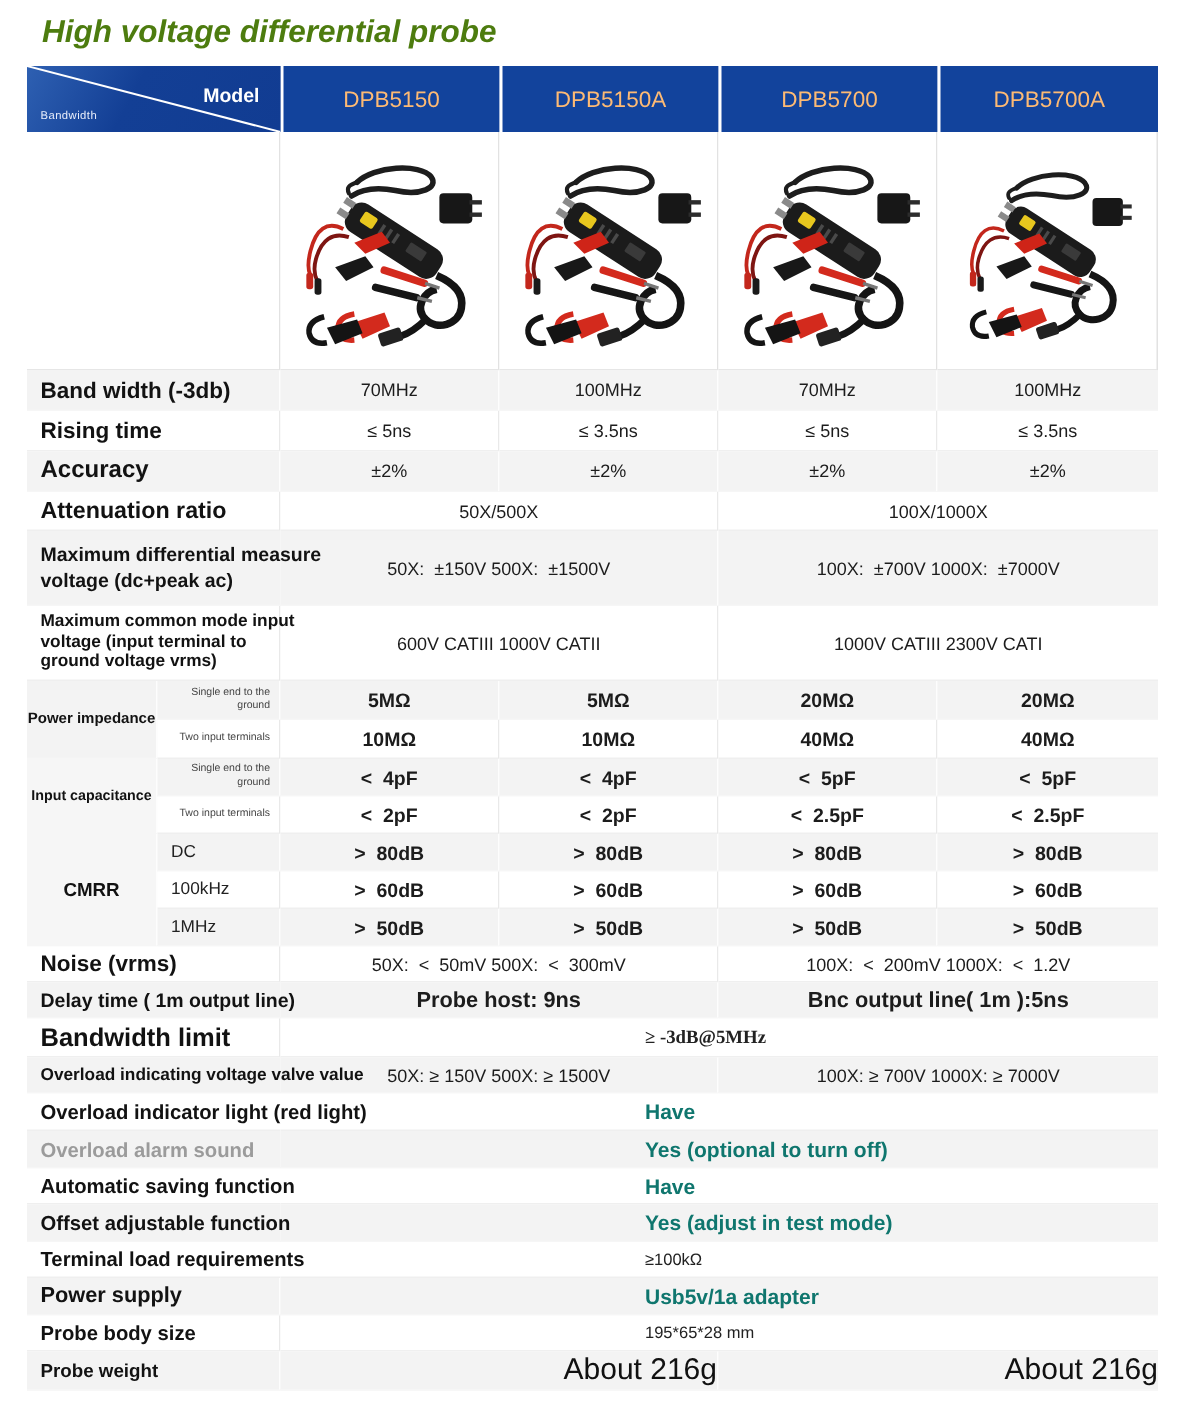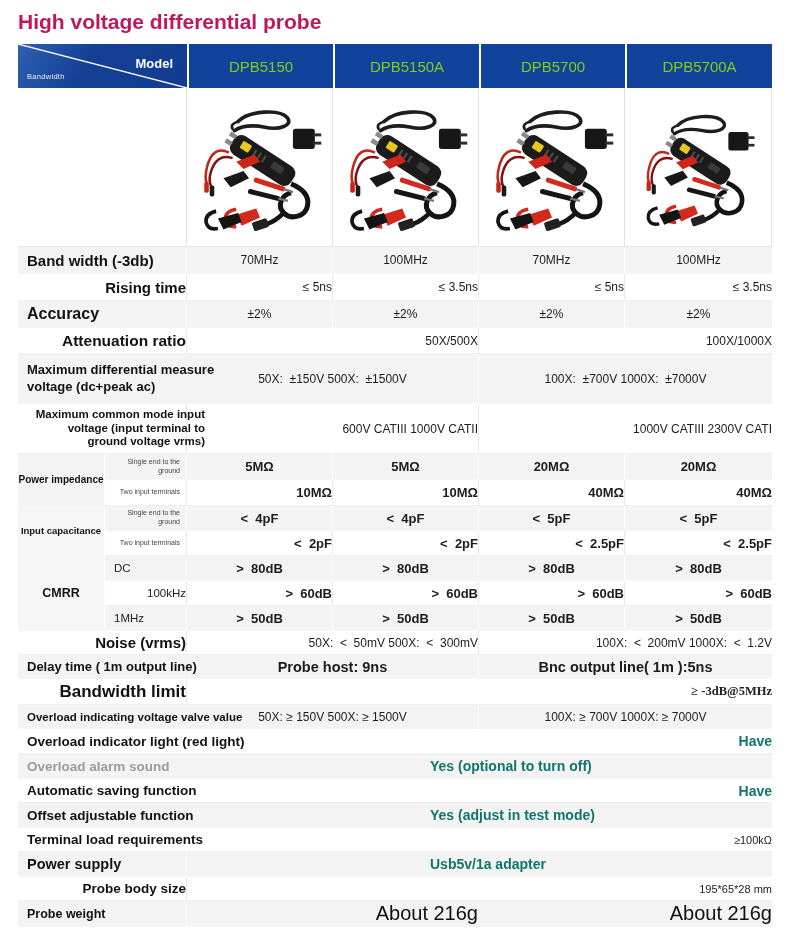--- a/index.html
+++ b/index.html
@@ -1,32 +1,32 @@
 <!DOCTYPE html>
 <html><head>
 <meta charset="utf-8">
 <style>
   html,body { margin:0; padding:0; background:#fff; }
   body { width:790px; height:934px; font-family:"Liberation Sans","DejaVu Sans",sans-serif; overflow:hidden; }
   .page { padding:6px 18px 0 18px; }
-  h1.title { margin:4px 0 10px 0; font-size:21px; font-weight:700; color:#be185d; }
+  h1.title { margin:4px 0 10px 10px; font-size:21px; font-weight:700; color:#4d7c0f;font-style:italic; }
 
   table.spec { border-collapse:separate; border-spacing:0; table-layout:fixed; width:754px; }
   col.c0{width:87px} col.c1{width:82px} col.cd{width:146px} col.cd2{width:147px}
 
-  th.model { background:#12439c; color:#84cc16; font-weight:400; font-size:15px; height:42px;
+  th.model { background:#12439c; color:#fdba74; font-weight:400; font-size:15px; height:42px;
              border-left:2px solid #fff; text-align:center; vertical-align:middle; }
   th.corner { position:relative; height:42px; padding:0;
               background:linear-gradient(118deg,#2e60b2 0%,#133f95 42%,#113c92 100%); }
   .diag { position:absolute; left:0; top:0; width:100%; height:100%; display:block; }
   .corner-params { position:absolute; left:9px; bottom:7px; font-size:7.5px; font-weight:400; color:#e8eefb; letter-spacing:.3px; }
   .corner-model  { position:absolute; right:14px; top:12px; font-size:13px; font-weight:700; color:#fff; }
 
   td { padding:0; text-align:center; vertical-align:middle; font-size:12px; color:#1c1c1c; }
-  tr.w td { background:#fff;     border-right:1px solid #e9e9e9; border-bottom:1px solid #efefef;text-align:right; }
+  tr.w td { background:#fff;     border-right:1px solid #e9e9e9; border-bottom:1px solid #efefef; }
   tr.g td { background:#f3f3f3;  border-right:1px solid #fdfdfd; border-bottom:1px solid #f6f6f6; }
   tr td:last-child { border-right:none; }
 
   tr.imgrow td { background:#fff; border-right:1px solid #e2e2e2; border-bottom:1px solid #e6e6e6; height:158px; }
   .pimg { display:block; margin:6px auto 0 auto; }
 
   td.lab { text-align:left; padding-left:9px; font-weight:700; color:#121212; }
   td.nob { border-right:none !important; }
   .ovf { white-space:nowrap; overflow:visible; }
   .f16{font-size:16px} .f155{font-size:15.5px} .f15{font-size:15px} .f17{font-size:17px}

